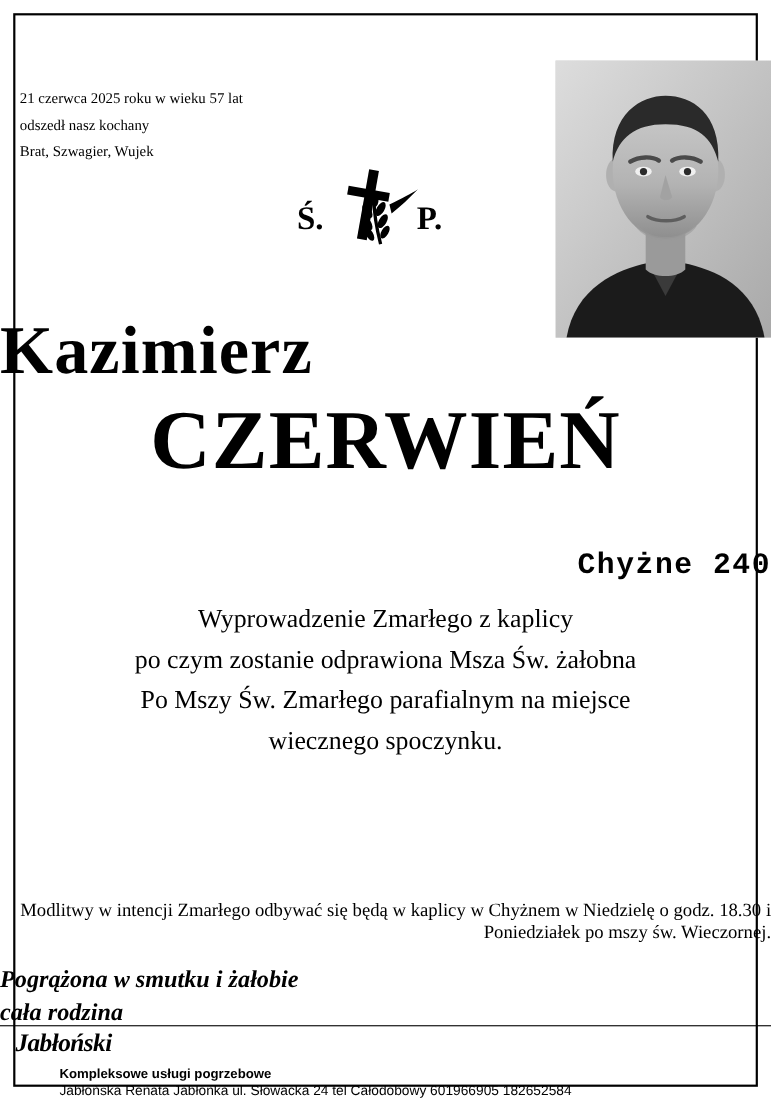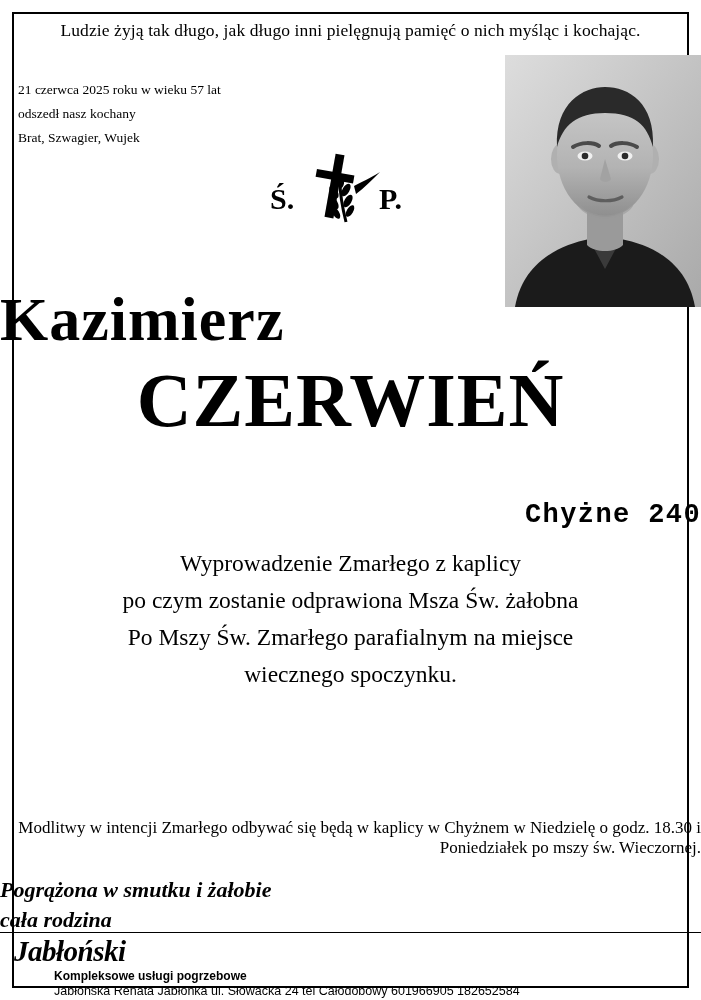--- a/index.html
+++ b/index.html
@@ -176,21 +176,21 @@
     bottom: 0;
     width: 100%;
     height: 68px;
     border-top: 1px solid #000000;
     box-sizing: border-box;
   }
   .footer-logo {
     position: absolute;
     left: 14px;
     top: 2px;
-    font-size: 29px;
+    font-size: 23px;
     font-weight: bold;
     font-style: italic;
     font-family: "Liberation Serif", serif;
     letter-spacing: -0.5px;
   }
   .footer-sub {
     position: absolute;
     left: 54px;
     top: 36px;
     font-size: 12px;
@@ -206,21 +206,20 @@
     white-space: nowrap;
   }
 </style>
 </head>
 <body>
 
 <div class="notice">
   <div class="frame"></div>
   <div class="inner">
 
-    <div class="motto">Ludzie żyją tak długo, jak długo inni pielęgnują pamięć o nich myśląc i kochając.</div>
 
     <div class="intro">
       <div>21 czerwca 2025 roku w wieku 57 lat</div>
       <div>odszedł nasz kochany</div>
       <div>Brat, Szwagier, Wujek</div>
     </div>
 
     <div class="portrait">
       <svg width="196" height="252" viewBox="0 0 196 252" xmlns="http://www.w3.org/2000/svg" aria-hidden="true">
         <defs>

